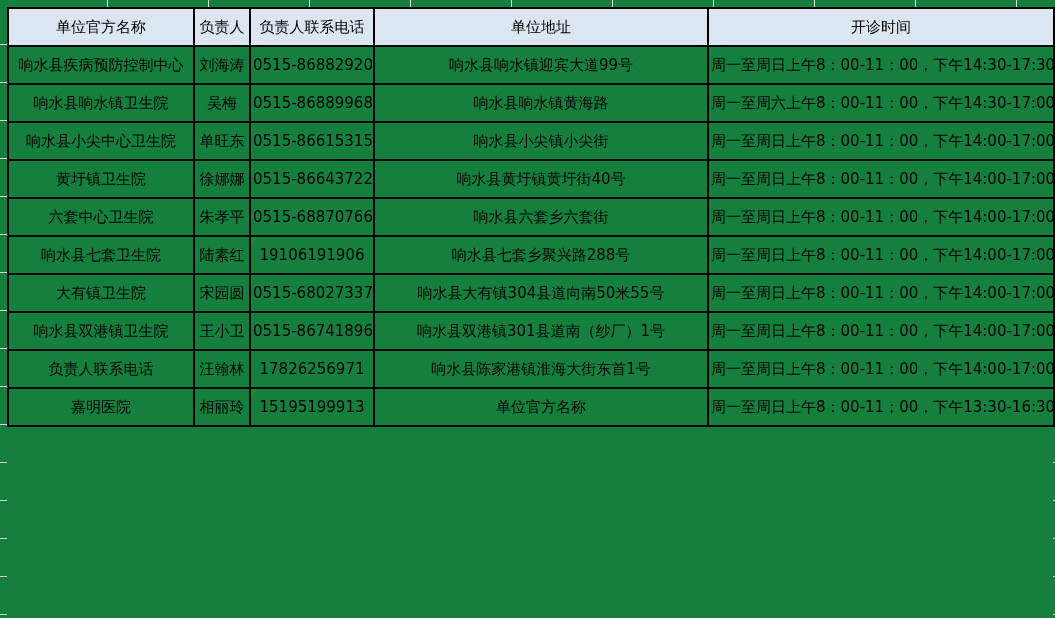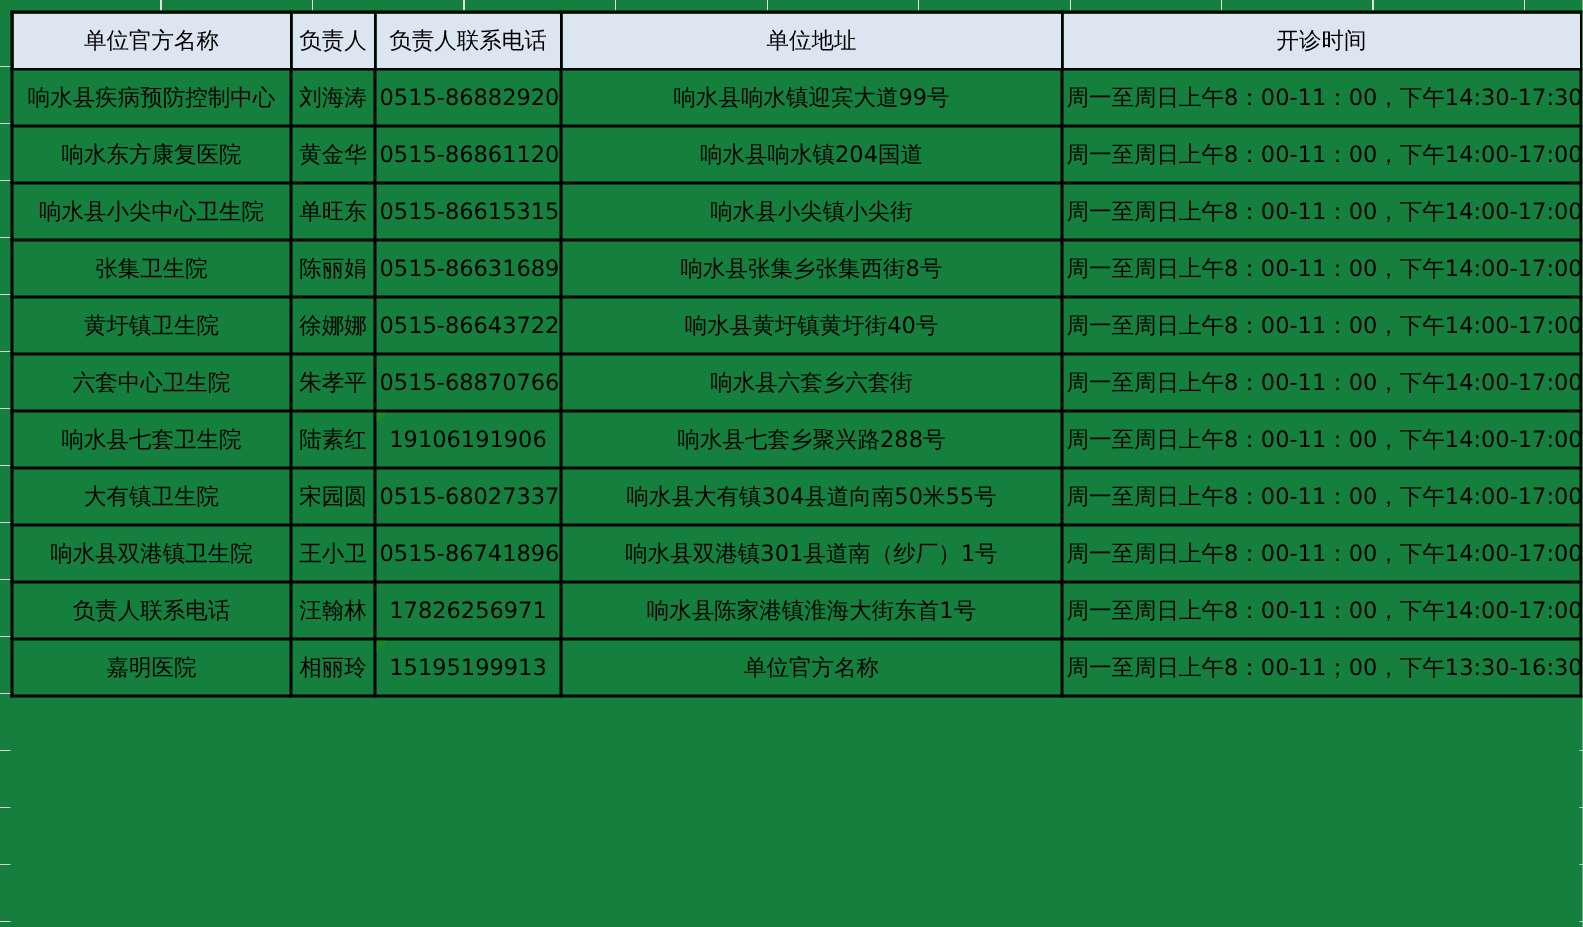--- a/index.html
+++ b/index.html
@@ -48,38 +48,31 @@
     </thead>
     <tbody id="rows">
         <tr>
           <td><span>响水县疾病预防控制中心</span></td>
           <td><span>刘海涛</span></td>
           <td><span>0515-86882920</span></td>
           <td><span>响水县响水镇迎宾大道99号</span></td>
           <td><span>周一至周日上午8：00-11：00，下午14:30-17:30</span></td>
         </tr>
         <tr>
-          <td><span>响水东方康复医院</span></td>
-          <td><span>黄金华</span></td>
-          <td><span>0515-86861120</span></td>
-          <td><span>响水县响水镇204国道</span></td>
-          <td><span>周一至周日上午8：00-11：00，下午14:00-17:00</span></td>
+          <td><span>响水县响水镇卫生院</span></td>
+          <td><span>吴梅</span></td>
+          <td><span>0515-86889968</span></td>
+          <td><span>响水县响水镇黄海路</span></td>
+          <td><span>周一至周六上午8：00-11：00，下午14:30-17:00</span></td>
         </tr>
         <tr>
           <td><span>响水县小尖中心卫生院</span></td>
           <td><span>单旺东</span></td>
           <td><span>0515-86615315</span></td>
           <td><span>响水县小尖镇小尖街</span></td>
-          <td><span>周一至周日上午8：00-11：00，下午14:00-17:00</span></td>
-        </tr>
-        <tr>
-          <td><span>张集卫生院</span></td>
-          <td><span>陈丽娟</span></td>
-          <td><span>0515-86631689</span></td>
-          <td><span>响水县张集乡张集西街8号</span></td>
           <td><span>周一至周日上午8：00-11：00，下午14:00-17:00</span></td>
         </tr>
         <tr>
           <td><span>黄圩镇卫生院</span></td>
           <td><span>徐娜娜</span></td>
           <td><span>0515-86643722</span></td>
           <td><span>响水县黄圩镇黄圩街40号</span></td>
           <td><span>周一至周日上午8：00-11：00，下午14:00-17:00</span></td>
         </tr>
         <tr>

